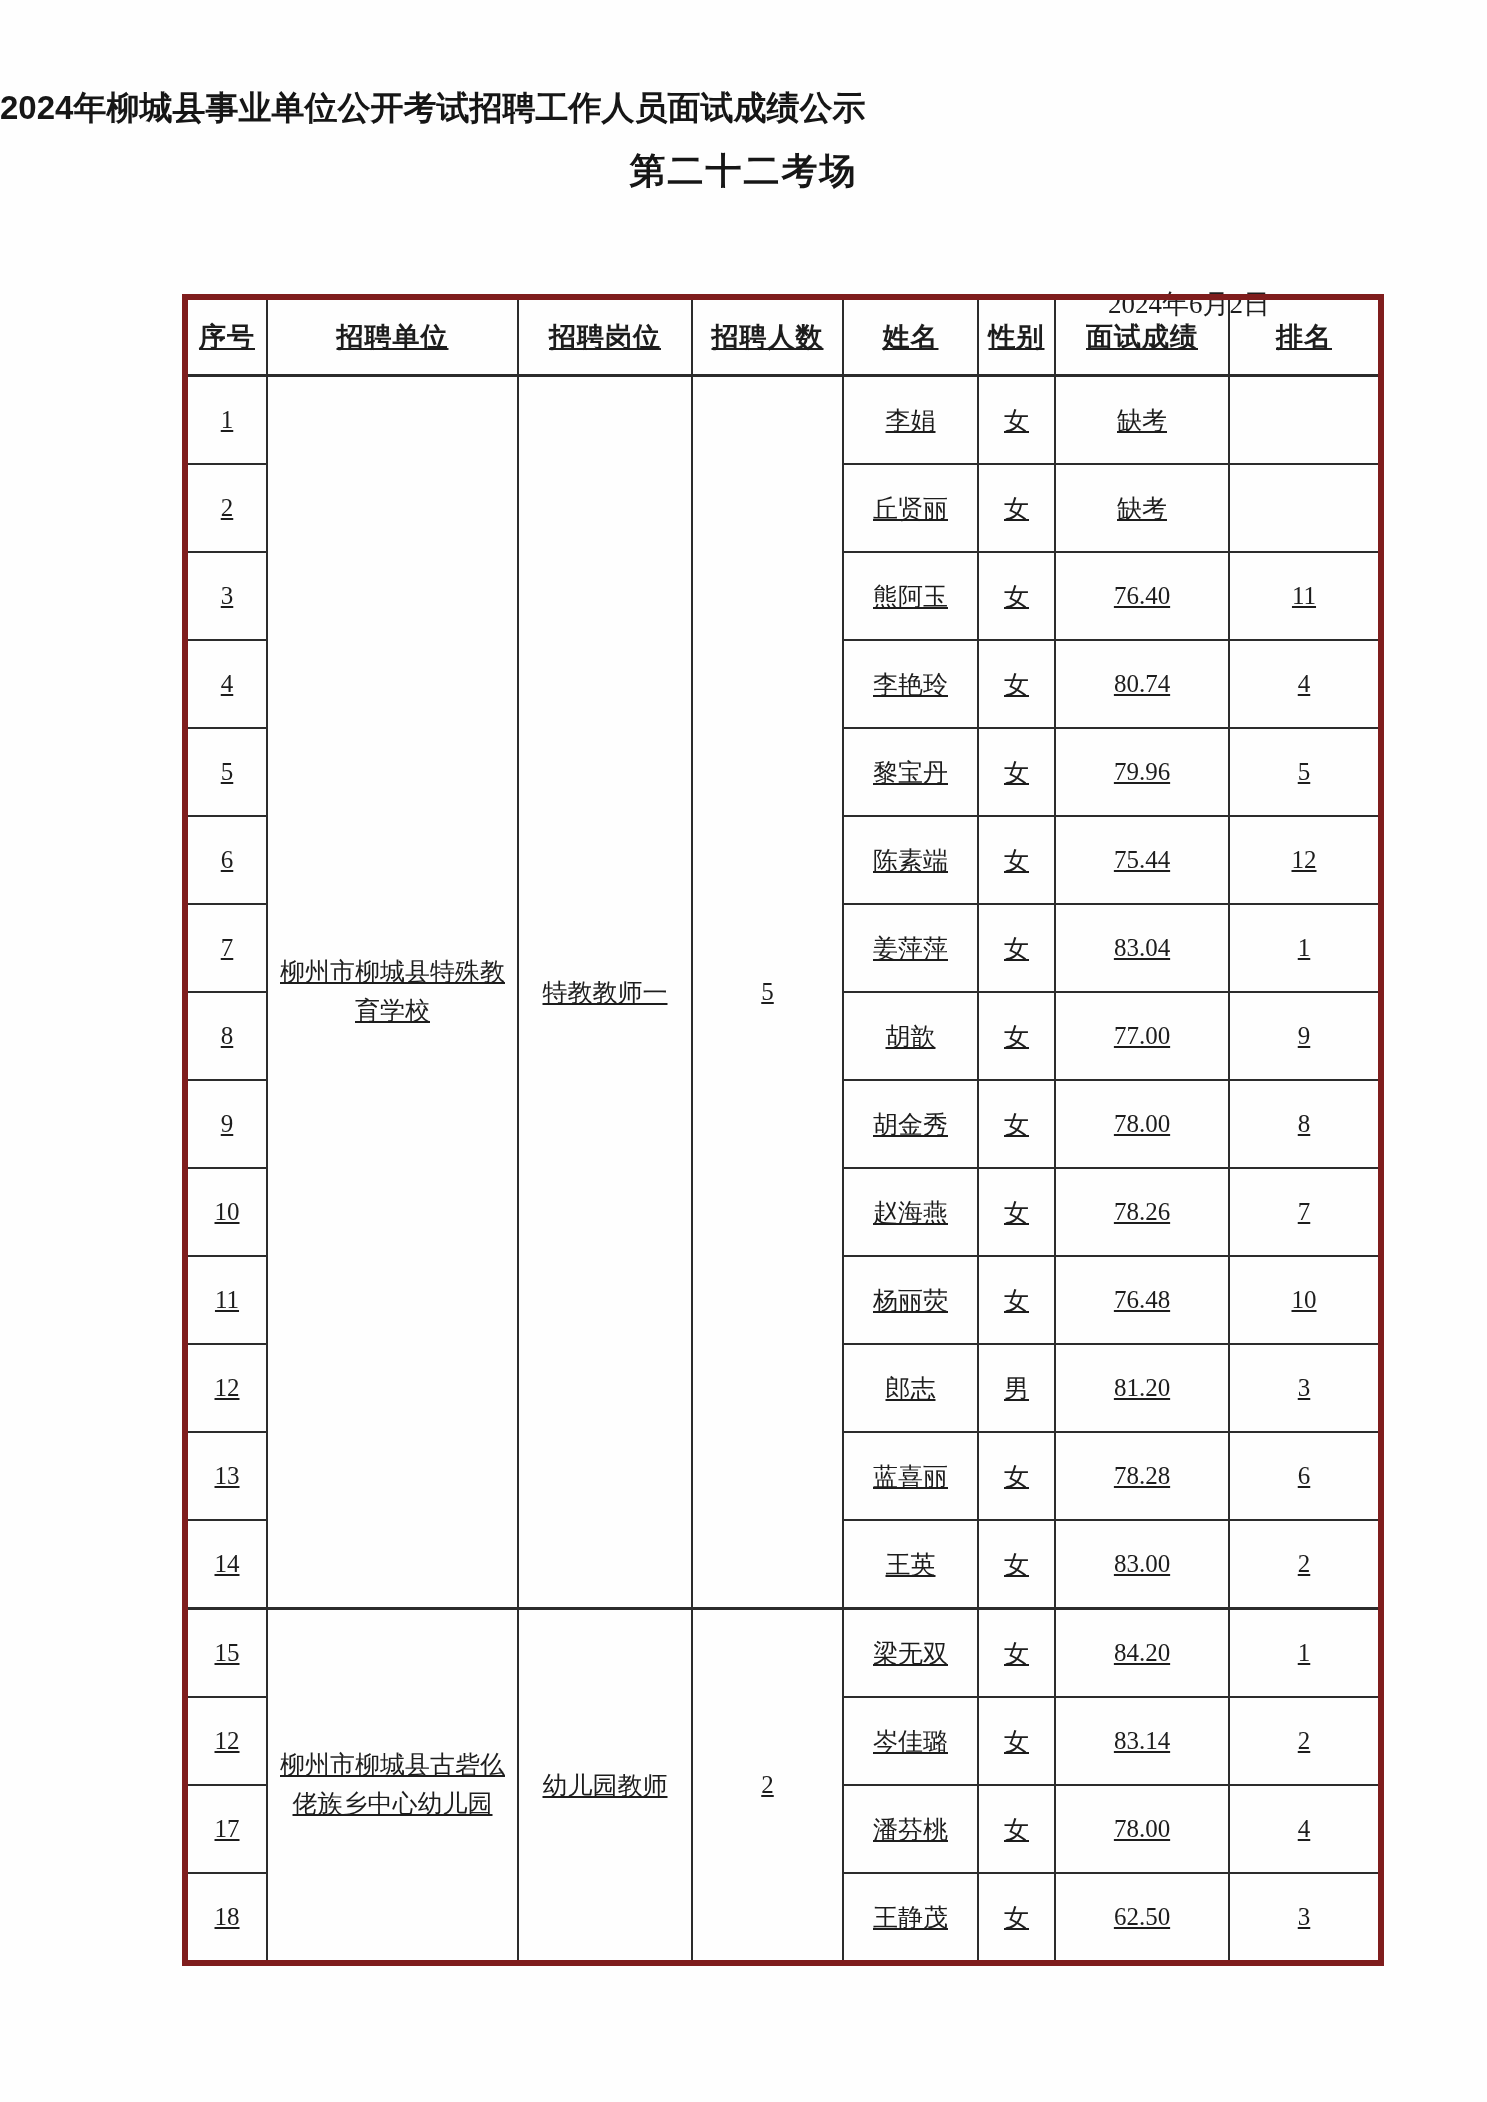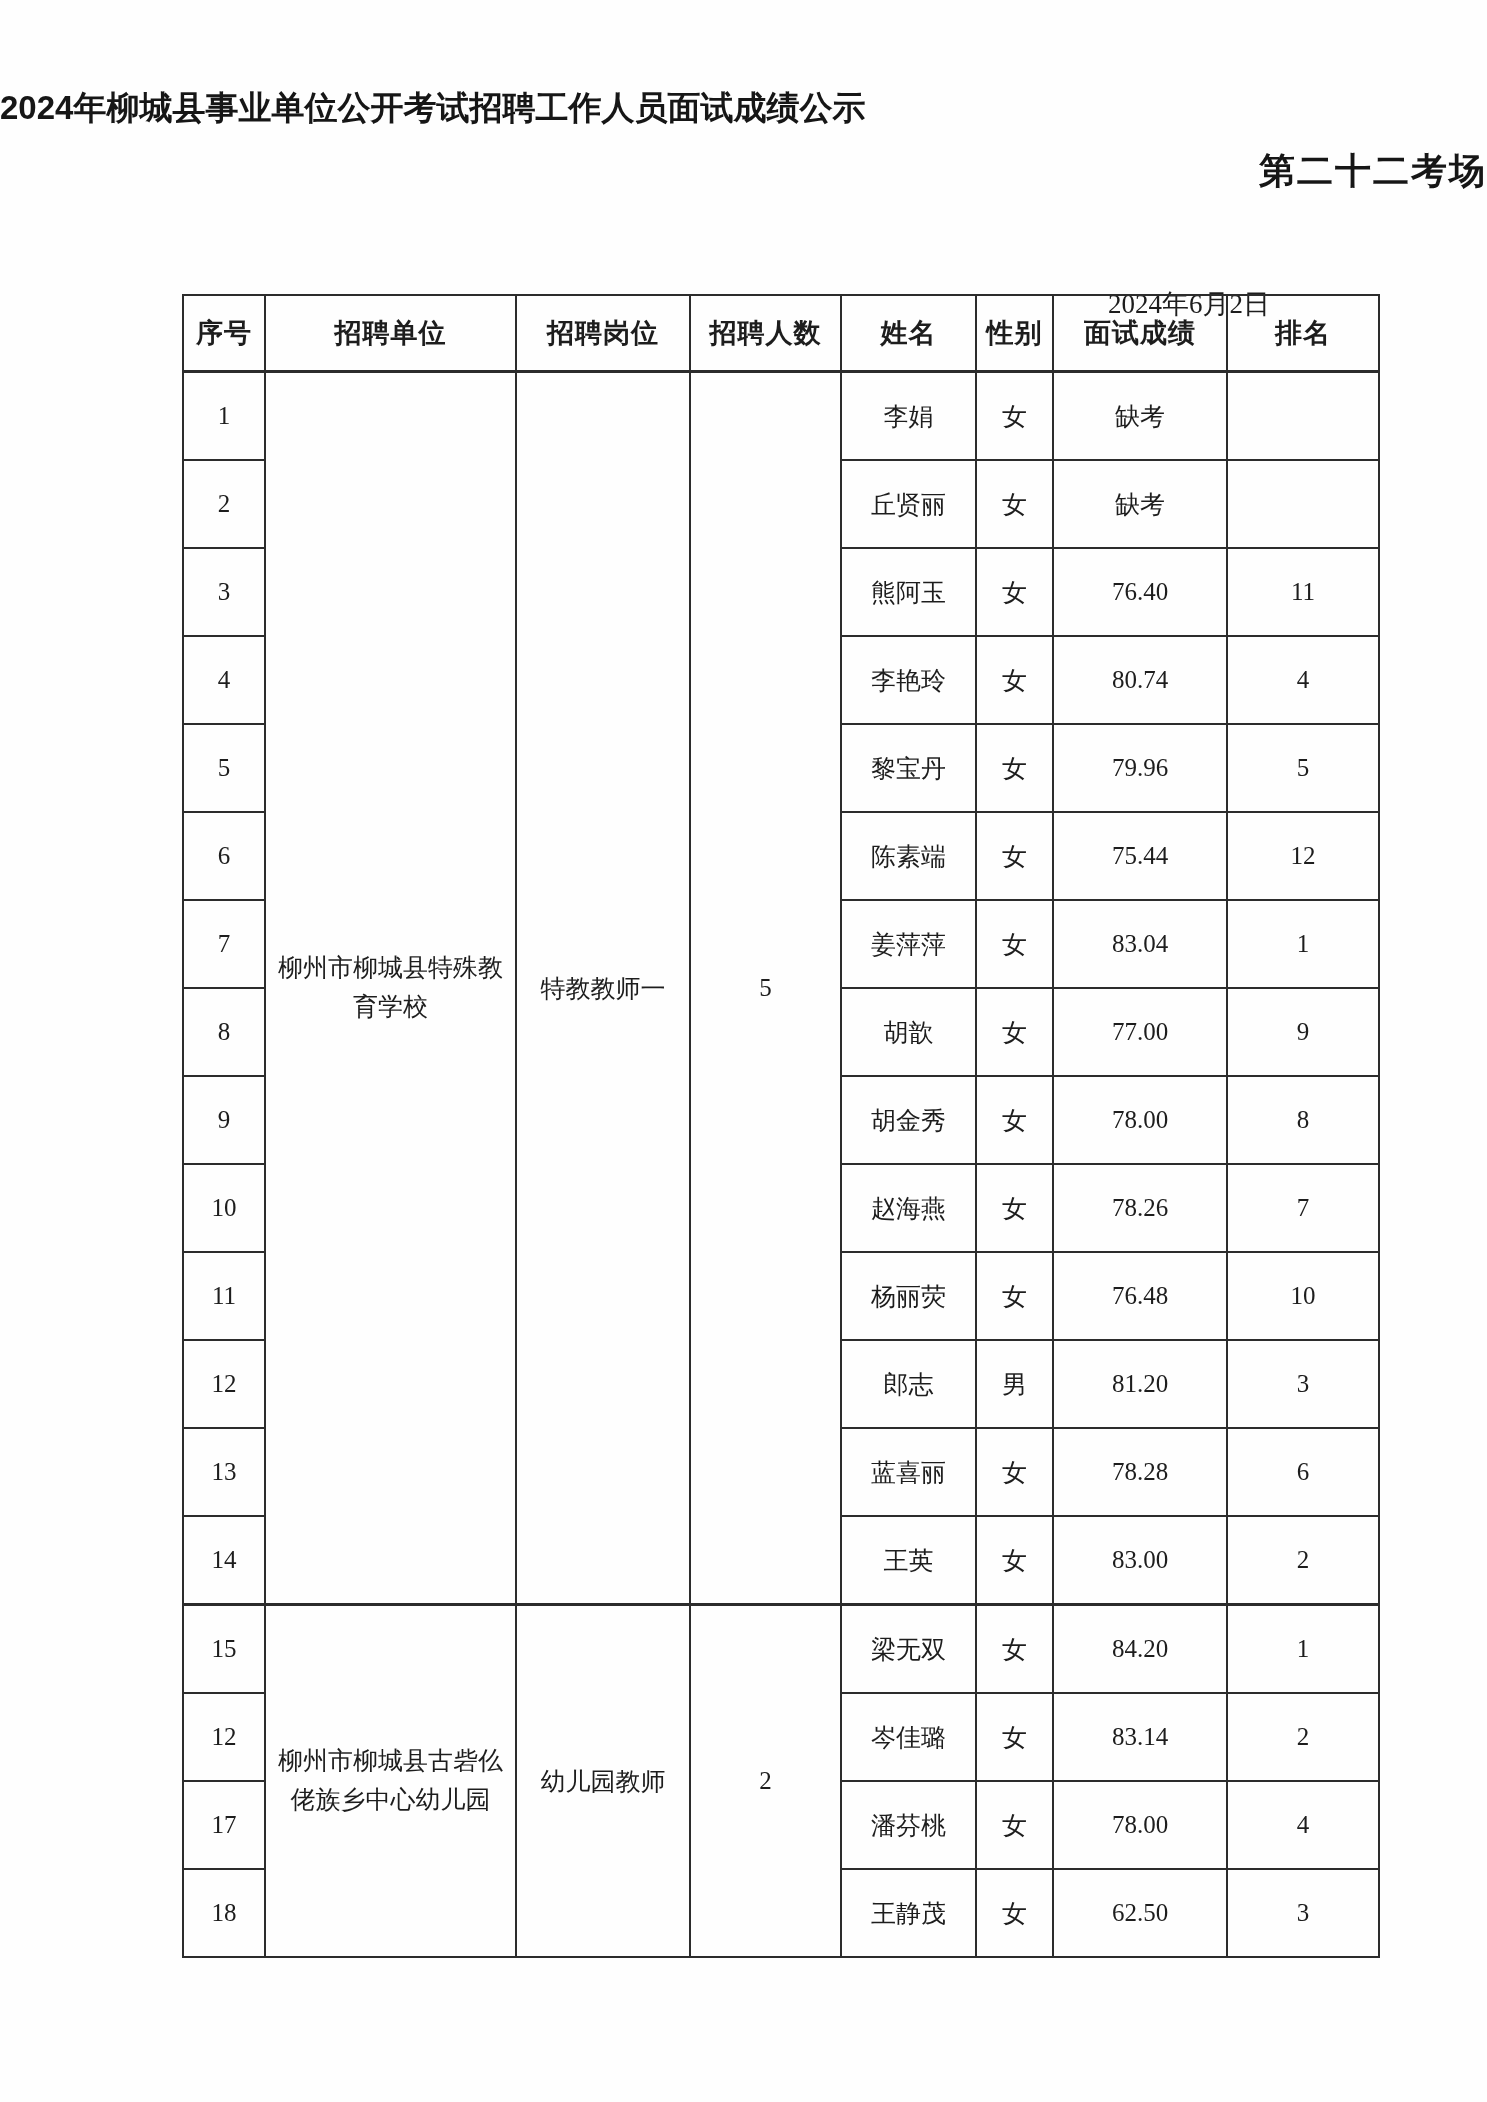--- a/index.html
+++ b/index.html
@@ -31,42 +31,43 @@
     font-size: 33px;
     letter-spacing: 0px;
     color: #161616;
   }
   .doc-subtitle {
     position: absolute;
     top: 147px;
     left: 0;
     width: 100%;
     margin: 0;
-    text-align: right;
+    text-align: center;
     font-family: "Liberation Sans", "DejaVu Sans", sans-serif;
     font-weight: bold;
     font-size: 36px;
     letter-spacing: 2px;
     color: #161616;
   }
   .doc-date {
     position: absolute;
     top: 254px;
     left: 1108px;
     font-size: 27px;
     color: #1d1d1d;
     margin-top: 32px;
   }
   table.results {
     position: absolute;
     top: 294px;
     left: 182px;
     border-collapse: collapse;
     table-layout: fixed;
-    border: 2px solid #7f1d1d;
+    border: 6px solid #7f1d1d;
+    text-decoration: underline;
   }
   table.results th,
   table.results td {
     border: 2px solid #2c2c2c;
     text-align: center;
     vertical-align: middle;
     padding: 0;
     overflow: hidden;
   }
   table.results th {

